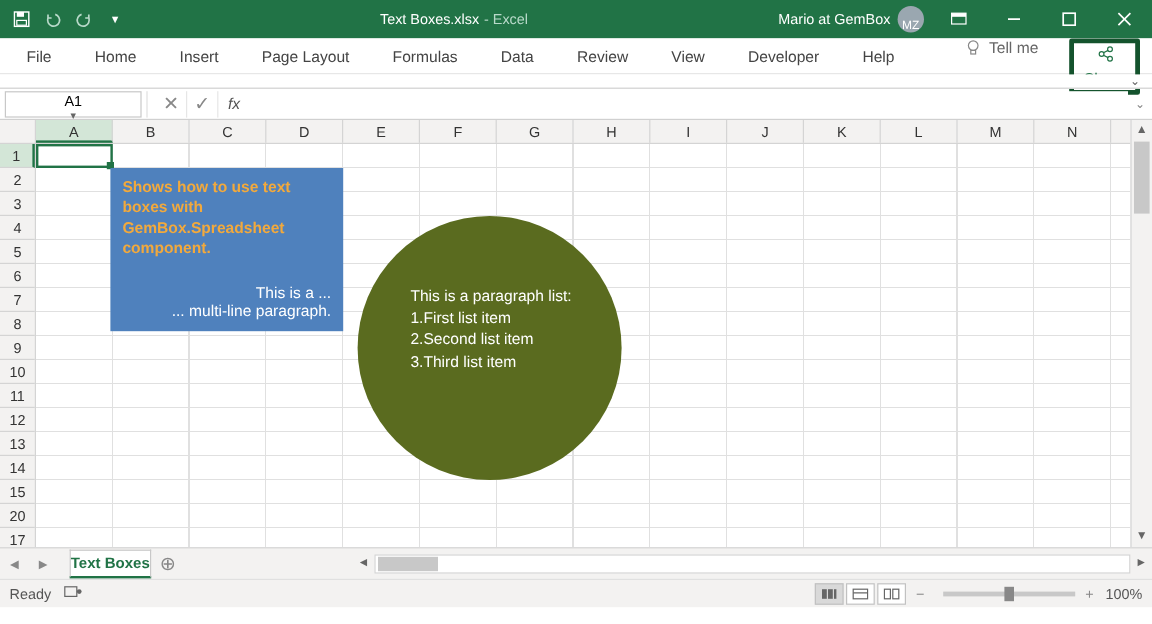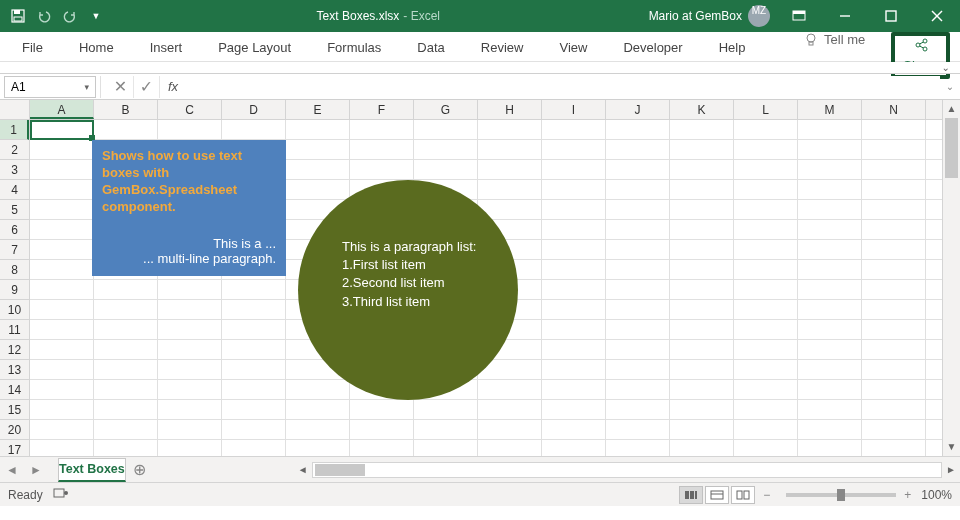--- a/index.html
+++ b/index.html
@@ -3,35 +3,35 @@
 <meta charset="utf-8">
 <style>
   * { box-sizing: border-box; margin: 0; padding: 0; font-family: "Segoe UI", Arial, sans-serif; }
   html, body { width: 960px; height: 520px; overflow: hidden; background: #fff; }
   .titlebar { height: 32px; background: #217346; display: flex; align-items: center; color: #fff; font-size: 12px; }
   .tb-left { display: flex; align-items: center; gap: 2px; padding-left: 6px; }
   .tb-btn { width: 24px; height: 24px; display: flex; align-items: center; justify-content: center; color: #fff; }
   .tb-center { flex: 1; text-align: center; display: flex; align-items: center; justify-content: center; gap: 4px; }
   .tb-title-dim { color: #b8d9c9; }
   .tb-user { display: flex; align-items: center; gap: 6px; margin-right: 6px; }
-  .avatar { width: 22px; height: 22px; border-radius: 50%; background: #9aa7b0; color: #fff; display: flex; align-items: flex-start; justify-content: center; font-size: 10px; }
+  .avatar { width: 22px; height: 22px; border-radius: 50%; background: #9aa7b0; color: #fff; display: flex; align-items: flex-end; justify-content: center; font-size: 10px; }
   .win-btn { width: 46px; height: 32px; display: flex; align-items: center; justify-content: center; }
 
   .ribbon-tabs { height: 30px; background: #fff; border-bottom: 1px solid #e1e1e1; display: flex; align-items: flex-start; padding: 0 10px; font-size: 13px; color: #444; gap: 12px; }
   .tab { padding: 0 12px; height: 30px; display: flex; align-items: center; }
   .tell-me { margin-left: auto; display: flex; align-items: center; gap: 6px; color: #666; }
   .bulb { width: 14px; height: 14px; }
   .share-btn { margin-left: 14px; border: 4px solid #14532d; border-radius: 2px; padding: 2px 8px; display: flex; align-items: center; gap: 6px; color: #217346; font-size: 13px; flex-direction: column; }
   .share-icon { width: 14px; height: 14px; }
 
   .collapse-bar { height: 12px; background: #fff; border-bottom: 1px solid #d0d0d0; position: relative; }
   .collapse-bar .caret { position: absolute; right: 10px; top: 0; font-size: 10px; color: #666; }
 
   .formula-bar { height: 26px; display: flex; align-items: center; border-bottom: 1px solid #d0d0d0; background: #fff; }
-  .name-box { width: 92px; height: 22px; margin: 0 4px; border: 1px solid #c8c8c8; display: flex; align-items: center; justify-content: space-between; padding: 0 6px; font-size: 12px; background: #fff; }
+  .name-box { width: 114px; height: 22px; margin: 0 4px; border: 1px solid #c8c8c8; display: flex; align-items: center; justify-content: space-between; padding: 0 6px; font-size: 12px; background: #fff; flex-direction: column; }
   .name-box .nb-caret { font-size: 9px; color: #666; }
   .fb-btn { width: 26px; height: 22px; display: flex; align-items: center; justify-content: center; color: #888; border-right: 1px solid #e6e6e6; }
   .fx { font-style: italic; font-size: 13px; color: #555; padding: 0 8px; }
   .fb-input { flex: 1; height: 22px; border: none; outline: none; padding: 0 6px; font-size: 12px; }
   .fb-expand { width: 20px; text-align: center; color: #888; font-size: 10px; }
 
   .sheet-area { position: relative; height: 382px; background: #fff; }
   .corner { position: absolute; left: 0; top: 0; width: 30px; height: 20px; background: #f3f2f1; border-right: 1px solid #d4d4d4; border-bottom: 1px solid #d4d4d4; }
   .col-headers { position: absolute; left: 30px; top: 0; right: 18px; height: 20px; background: #f3f2f1; display: flex; border-bottom: 1px solid #d4d4d4; }
   .col-h { width: 64px; border-right: 1px solid #d4d4d4; text-align: center; font-size: 12px; color: #333; line-height: 20px; }

